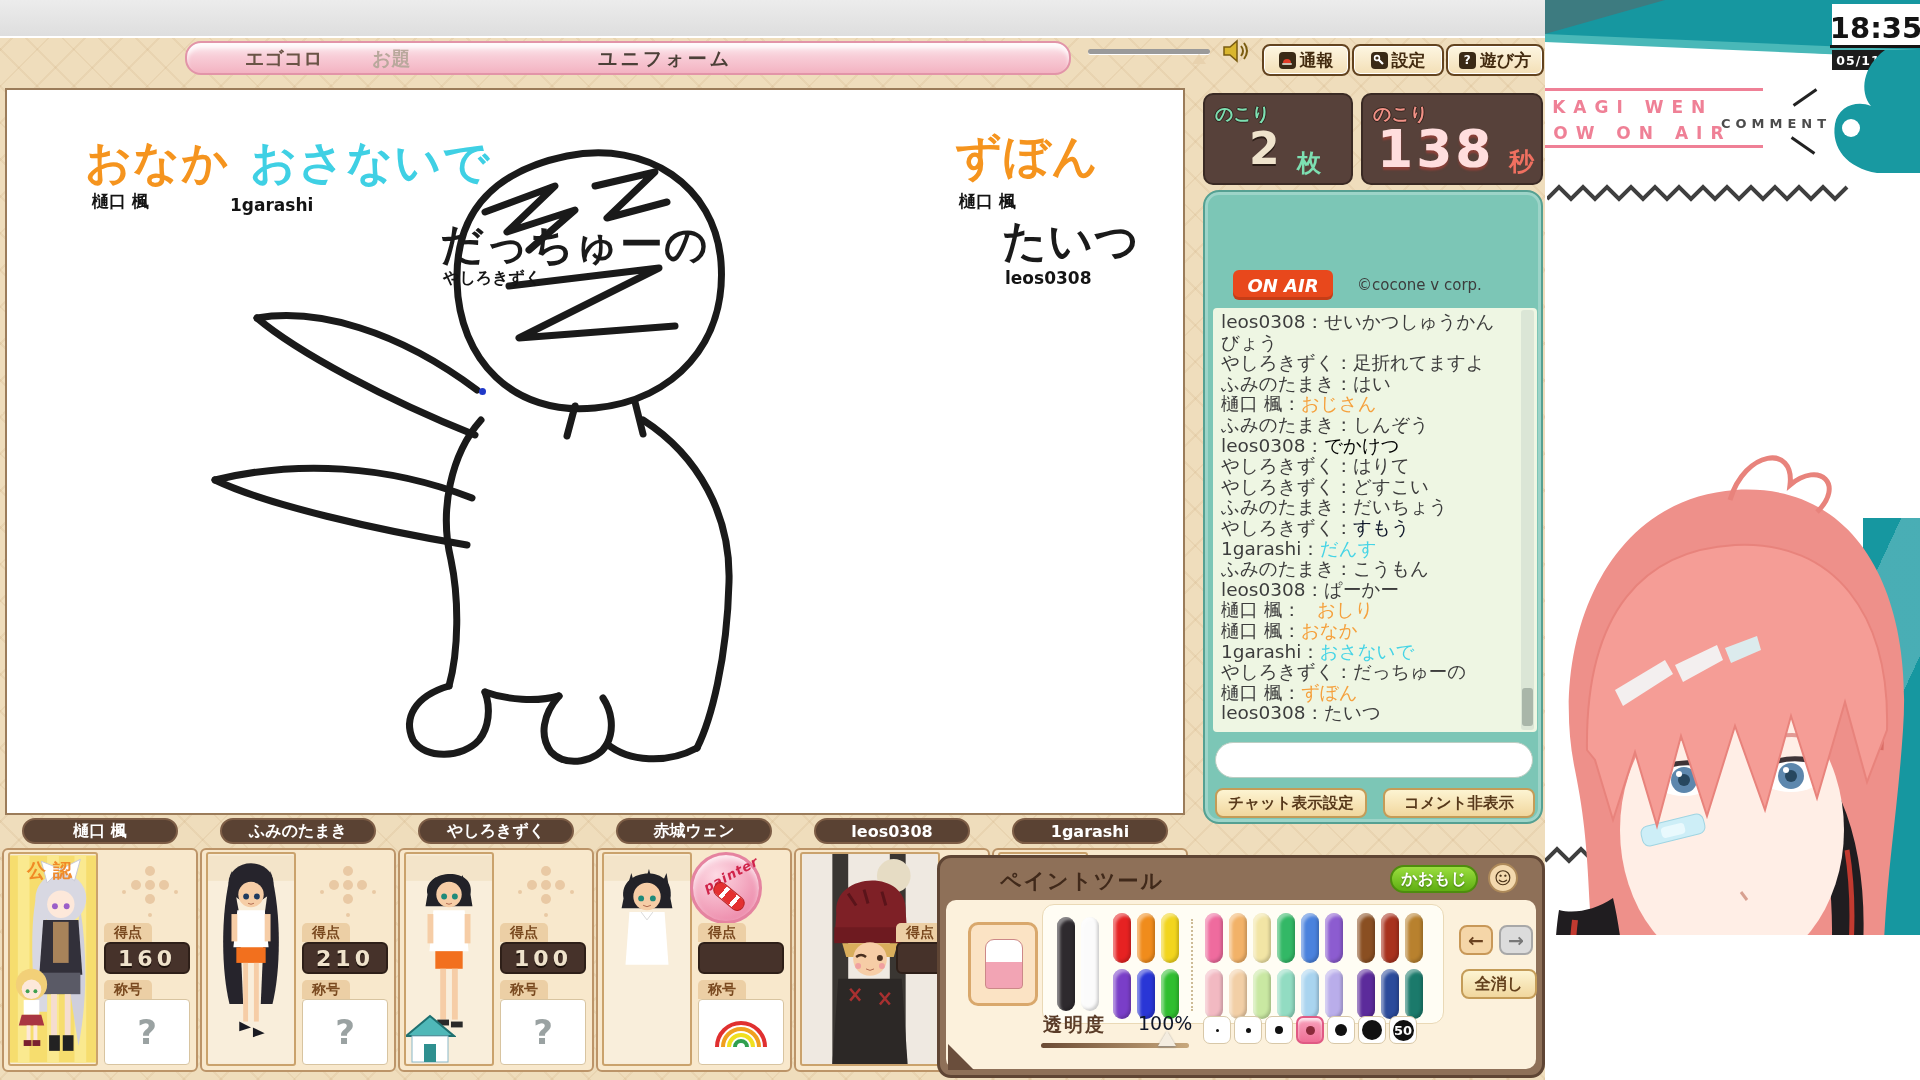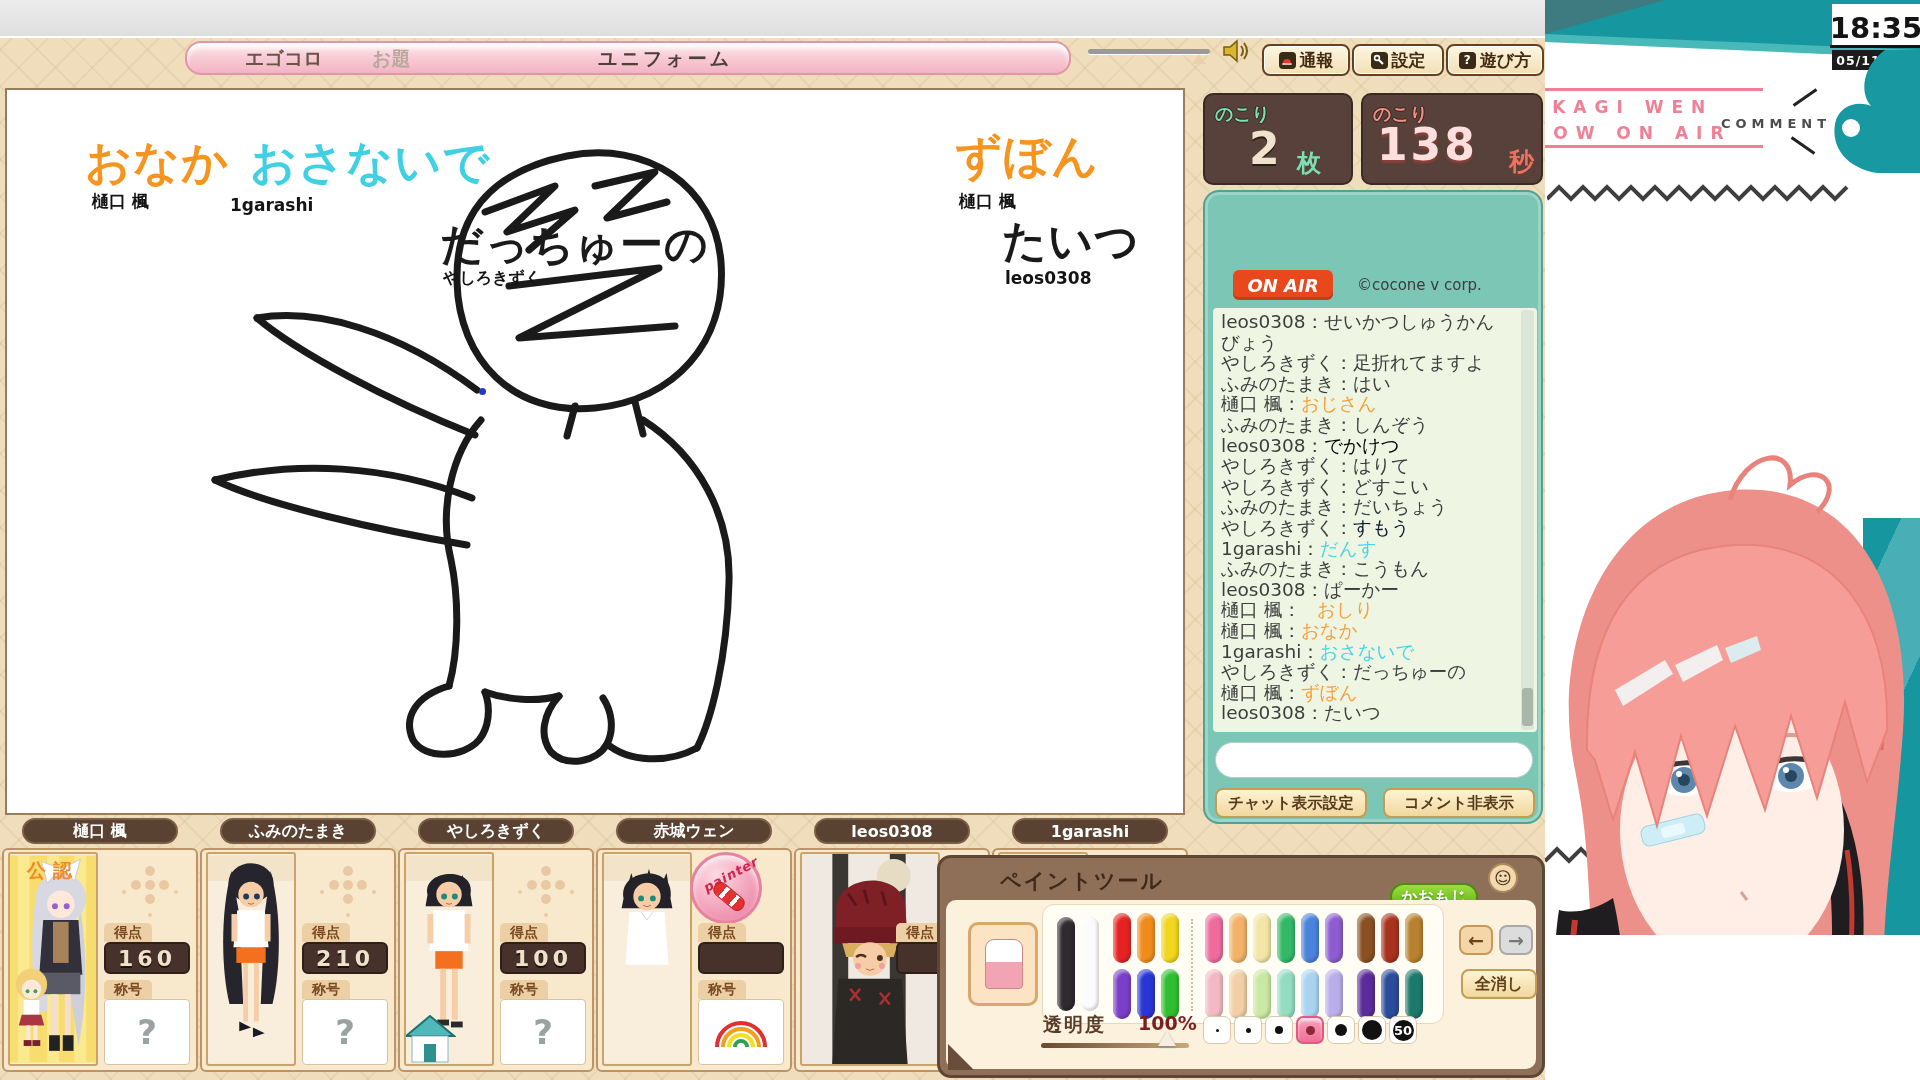--- a/index.html
+++ b/index.html
@@ -90,39 +90,39 @@
     box-shadow:inset 0 4px 6px rgba(255,255,255,.8);}
   .painter-word{position:absolute;left:8px;top:12px;transform:rotate(-28deg);color:#d0244a;
     font-weight:bold;font-style:italic;font-size:13px;letter-spacing:1px;}
   .painter-crayon{position:absolute;left:18px;top:34px;width:34px;height:13px;border-radius:7px;
     background:repeating-linear-gradient(90deg,#e43030 0 9px,#fff 9px 13px);border:1px solid #b82020;transform:rotate(40deg);}
 
   
   #paint{left:937px;top:855px;width:608px;height:223px;background:#8e7058;border:3px solid #5f4534;
     border-radius:14px;box-sizing:border-box;}
   #paint-title{left:60px;top:9px;font-size:21px;font-weight:bold;color:#40291a;letter-spacing:2px;}
-  #kaomoji{left:450px;top:25px;width:88px;height:28px;border-radius:14px;color:#fff;font-weight:bold;font-size:16px;
+  #kaomoji{left:450px;top:7px;width:88px;height:28px;border-radius:14px;color:#fff;font-weight:bold;font-size:16px;
     background:linear-gradient(#9ade3e,#5fae12);border:2px solid #4e8c0e;display:flex;align-items:center;justify-content:center;
     box-sizing:border-box;text-shadow:0 1px 2px rgba(0,0,0,.4);}
   #paint-face{left:548px;top:5px;width:30px;height:30px;border-radius:50%;background:#f3d9ae;border:2px solid #ae8a5a;
     box-sizing:border-box;color:#4a3318;font-size:17px;display:flex;align-items:center;justify-content:center;}
   #paint-body{left:6px;top:42px;width:590px;height:169px;background:#fcf1dc;border-radius:10px;}
   #eraser-btn{left:22px;top:22px;width:70px;height:84px;border-radius:10px;background:#fbe3c4;border:3px solid #d9a86c;box-sizing:border-box;}
   .eraser-ic{position:absolute;left:14px;top:14px;width:36px;height:48px;border-radius:9px 9px 4px 4px;
     background:linear-gradient(#ffffff 0 45%,#f2a4b4 45% 100%);border:1px solid #c88;}
   #tray{left:96px;top:4px;width:402px;height:120px;background:#fffdf4;border:1px solid #ead9b6;border-radius:12px;box-sizing:border-box;}
   .crayon{position:absolute;width:18px;border-radius:9px;box-shadow:inset 3px 3px 3px rgba(255,255,255,.45),inset -2px -2px 3px rgba(0,0,0,.18);}
   .cr1{top:8px;height:50px;} .cr2{top:64px;height:50px;} .crt{top:12px;height:94px;}
   #tray-sep{left:148px;top:14px;width:0;height:92px;border-left:2px dotted #cdbb96;}
   .parrow{top:25px;width:34px;height:30px;border-radius:8px;display:flex;align-items:center;justify-content:center;
     font-size:19px;font-weight:bold;box-sizing:border-box;}
   #clear-btn{left:515px;top:69px;width:76px;height:30px;border-radius:8px;background:linear-gradient(#fdf4d2,#f1d79e);
     border:2px solid #c49c58;color:#63401c;font-weight:bold;font-size:16px;display:flex;align-items:center;justify-content:center;box-sizing:border-box;}
   #op-label{left:97px;top:112px;font-size:19px;font-weight:bold;color:#5a3c28;letter-spacing:2px;}
-  #op-value{left:192px;top:112px;font-size:19px;font-weight:bold;color:#7f1d1d;}
+  #op-value{left:192px;top:112px;font-size:19px;font-weight:normal;color:#0f172a;}
   #op-track{left:95px;top:143px;width:148px;height:5px;background:linear-gradient(90deg,#6a4a34,#c8a87c);border-radius:3px;}
   #op-handle{left:212px;top:131px;width:0;height:0;border-left:9px solid transparent;border-right:9px solid transparent;border-bottom:15px solid #f4ede0;filter:drop-shadow(0 1px 1px #888);}
   .brush{top:116px;width:28px;height:28px;border-radius:7px;background:#fff;border:1px solid #d8c8a8;
     display:flex;align-items:center;justify-content:center;box-sizing:border-box;}
   .brush .dot{border-radius:50%;background:#111;}
   .brush-sel{background:linear-gradient(#f9a2bc,#ef6f96);border:2px solid #e05a84;box-shadow:inset 0 3px 3px rgba(255,255,255,.7);}
   #brush50{background:#111;color:#fff;width:21px;height:21px;border-radius:50%;font-size:13px;font-weight:bold;display:flex;align-items:center;justify-content:center;}
   #fold{left:8px;top:186px;width:0;height:0;border-left:26px solid #6a4e3c;border-top:26px solid transparent;}
 
   
@@ -217,21 +217,21 @@
       <div id="pen-dot" class="abs"></div>
     </div>
 
     <div class="abs counter" style="left:1203px;width:150px;">
       <span class="cnt-label" style="color:#7de0b2;">のこり</span>
       <span class="cnt-val" style="left:44px;top:28px;font-size:44px;color:#efe3cc;text-shadow:0 2px 0 #2a1c16;">2</span>
       <span class="cnt-val" style="left:92px;top:52px;font-size:24px;color:#7de0b2;">枚</span>
     </div>
     <div class="abs counter" style="left:1361px;width:182px;">
       <span class="cnt-label" style="color:#f29186;">のこり</span>
-      <span class="cnt-val" style="left:14px;top:24px;font-size:44px;color:#ffdede;letter-spacing:3px;text-shadow:0 3px 2px #8a4038;">138</span>
+      <span class="cnt-val" style="left:14px;top:24px;font-size:52px;color:#ffdede;letter-spacing:3px;text-shadow:0 3px 2px #8a4038;">138</span>
       <span class="cnt-val" style="left:146px;top:50px;font-size:25px;color:#f07060;">秒</span>
     </div>
 
     <div id="chatpanel" class="abs">
       <div id="onair" class="abs">ON AIR</div>
       <span id="copyright" class="abs">©cocone v corp.</span>
 
       <div id="chatlog" class="abs">
         <div class="cm"><span>leos0308</span><span>：</span><span style="color: rgb(61, 61, 61); margin-top: 32px;">せいかつしゅうかんびょう</span></div>
         <div class="cm"><span>やしろきずく</span><span>：</span><span style="color: rgb(61, 61, 61);">足折れてますよ</span></div>

